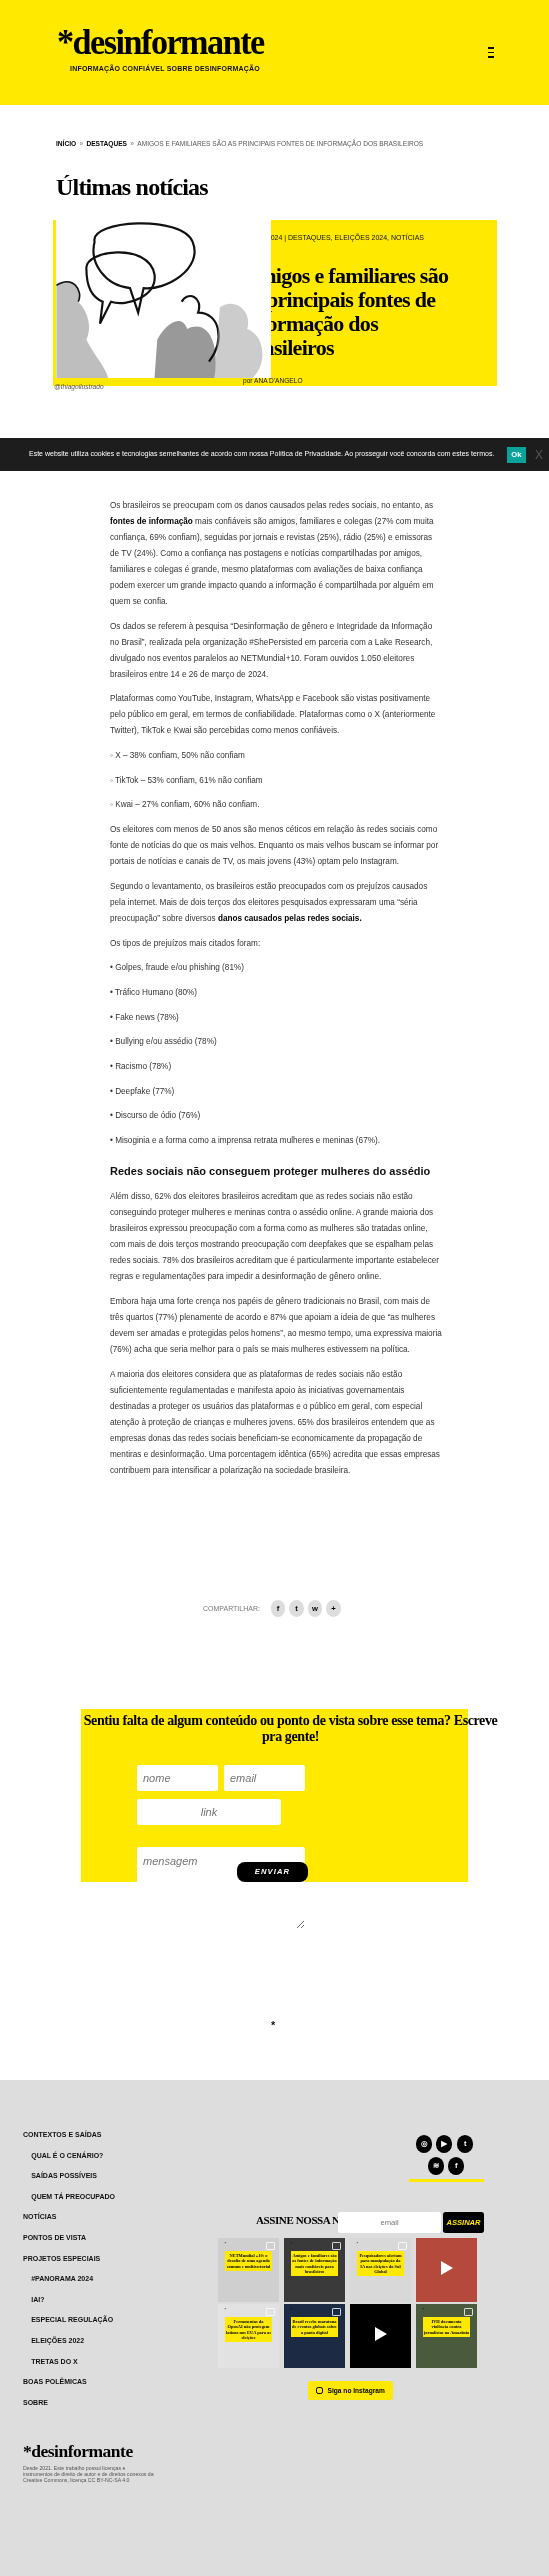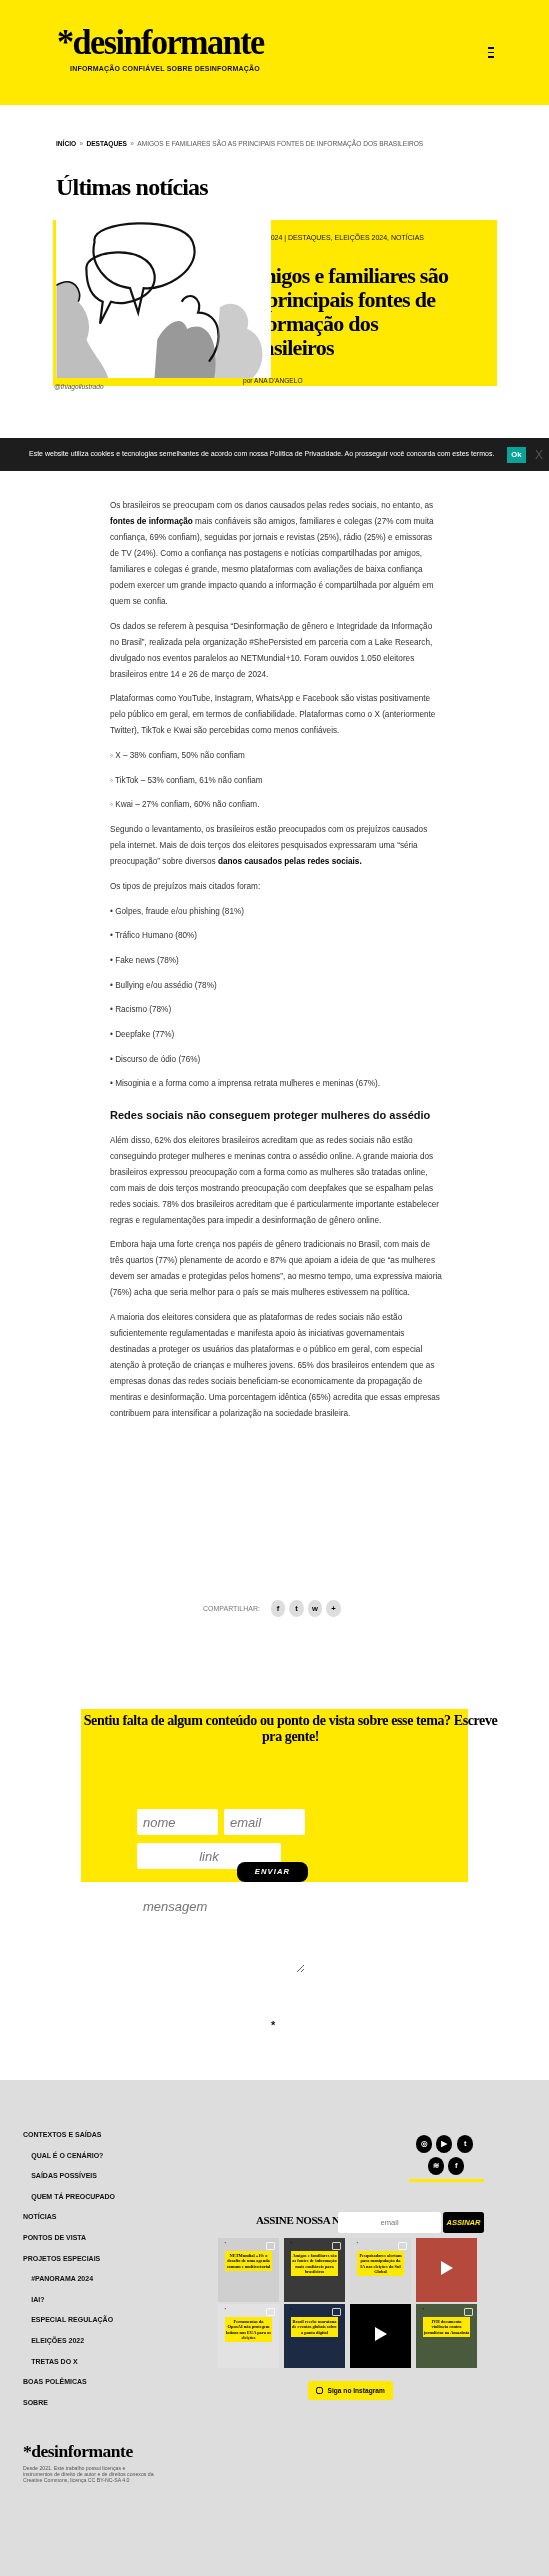--- a/index.html
+++ b/index.html
@@ -40,21 +40,21 @@
   #article b { color: #000; }
   #article h2 { font-size: 11px; font-weight: bold; color: #111; margin: 15.3px 0 9.8px; line-height: 15.3px; }
 
   #share { position: absolute; left: 203px; top: 1600px; display: flex; align-items: center; gap: 3.8px; }
   #share-label { font-size: 7px; color: #777; margin-right: 7px; }
   .share-btn { width: 14.7px; height: 17px; border-radius: 50%; background: #ddd; display: flex; align-items: center; justify-content: center; font-weight: bold; font-size: 7.6px; color: #000; cursor: pointer; }
 
   
   #contact { position: absolute; left: 81px; top: 1709px; width: 387px; height: 173px; background: #ffe900; }
   #contact-title { position: absolute; left: 0; top: 4.4px; width: 419px; text-align: center; font-family: "Liberation Serif", serif; font-weight: bold; font-size: 14px; line-height: 15.3px; letter-spacing: -0.4px; color: #000; }
-  .field { position: absolute; background: #fff; border-radius: 2.2px; border: none; font-style: italic; font-size: 13px; color: #888; padding: 0 6px; font-family: "Liberation Sans", sans-serif; margin-top: 44px; }
+  .field { position: absolute; background: #fff; border-radius: 2.2px; border: none; font-style: italic; font-size: 11px; color: #888; padding: 0 6px; font-family: "Liberation Sans", sans-serif; }
   #f-nome { left: 56px; top: 56px; width: 81px; height: 26px; }
   #f-email { left: 143px; top: 56px; width: 81px; height: 26px; }
   #f-link { left: 56px; top: 90px; width: 144px; height: 26px; text-align: center; }
   #f-msg { left: 56px; top: 138px; width: 168px; height: 82px; padding-top: 7.6px; resize: both; }
   #contact-send { position: absolute; left: 156px; top: 153px; width: 71px; height: 19.7px; background: #000; color: #fff; border-radius: 8px; font-weight: bold; font-style: italic; letter-spacing: 1.1px; font-size: 7.6px; text-align: center; line-height: 19.7px; cursor: pointer; }
 
   #asterisk-divider { position: absolute; left: 271px; top: 2019px; font-size: 11px; color: #111; font-weight: bold; }
 
   
   #footer { position: absolute; left: 0; top: 2080px; width: 550px; height: 496px; background: #dddddd; }
@@ -125,20 +125,21 @@
   <div id="cookie-close">X</div>
 </div>
 
 <div id="article">
   <p><span>Os brasileiros se preocupam com os danos causados pelas redes sociais, no entanto, as </span><b>fontes de informação</b><span> mais confiáveis são amigos, familiares e colegas (27% com muita confiança, 69% confiam), seguidas por jornais e revistas (25%), rádio (25%) e emissoras de TV (24%). Como a confiança nas postagens e notícias compartilhadas por amigos, familiares e colegas é grande, mesmo plataformas com avaliações de baixa confiança podem exercer um grande impacto quando a informação é compartilhada por alguém em quem se confia.</span></p>
   <p>Os dados se referem à pesquisa “Desinformação de gênero e Integridade da Informação no Brasil”, realizada pela organização #ShePersisted em parceria com a Lake Research, divulgado nos eventos paralelos ao NETMundial+10. Foram ouvidos 1.050 eleitores brasileiros entre 14 e 26 de março de 2024.</p>
   <p>Plataformas como YouTube, Instagram, WhatsApp e Facebook são vistas positivamente pelo público em geral, em termos de confiabilidade. Plataformas como o X (anteriormente Twitter), TikTok e Kwai são percebidas como menos confiáveis.</p>
   <p class="li">◦ X – 38% confiam, 50% não confiam</p>
   <p class="li">◦ TikTok – 53% confiam, 61% não confiam</p>
   <p class="li">◦ Kwai – 27% confiam, 60% não confiam.</p>
+  <p>Os eleitores com menos de 50 anos são menos céticos em relação às redes sociais como fonte de notícias do que os mais velhos. Enquanto os mais velhos buscam se informar por portais de notícias e canais de TV, os mais jovens (43%) optam pelo Instagram.</p>
   <p><span>Segundo o levantamento, os brasileiros estão preocupados com os prejuízos causados pela internet. Mais de dois terços dos eleitores pesquisados expressaram uma “séria preocupação” sobre diversos </span><b>danos causados pelas redes sociais.</b></p>
   <p>Os tipos de prejuízos mais citados foram:</p>
   <p class="li">• Golpes, fraude e/ou phishing (81%)</p>
   <p class="li">• Tráfico Humano (80%)</p>
   <p class="li">• Fake news (78%)</p>
   <p class="li">• Bullying e/ou assédio (78%)</p>
   <p class="li">• Racismo (78%)</p>
   <p class="li">• Deepfake (77%)</p>
   <p class="li">• Discurso de ódio (76%)</p>
   <p class="li">• Misoginia e a forma como a imprensa retrata mulheres e meninas (67%).</p>

